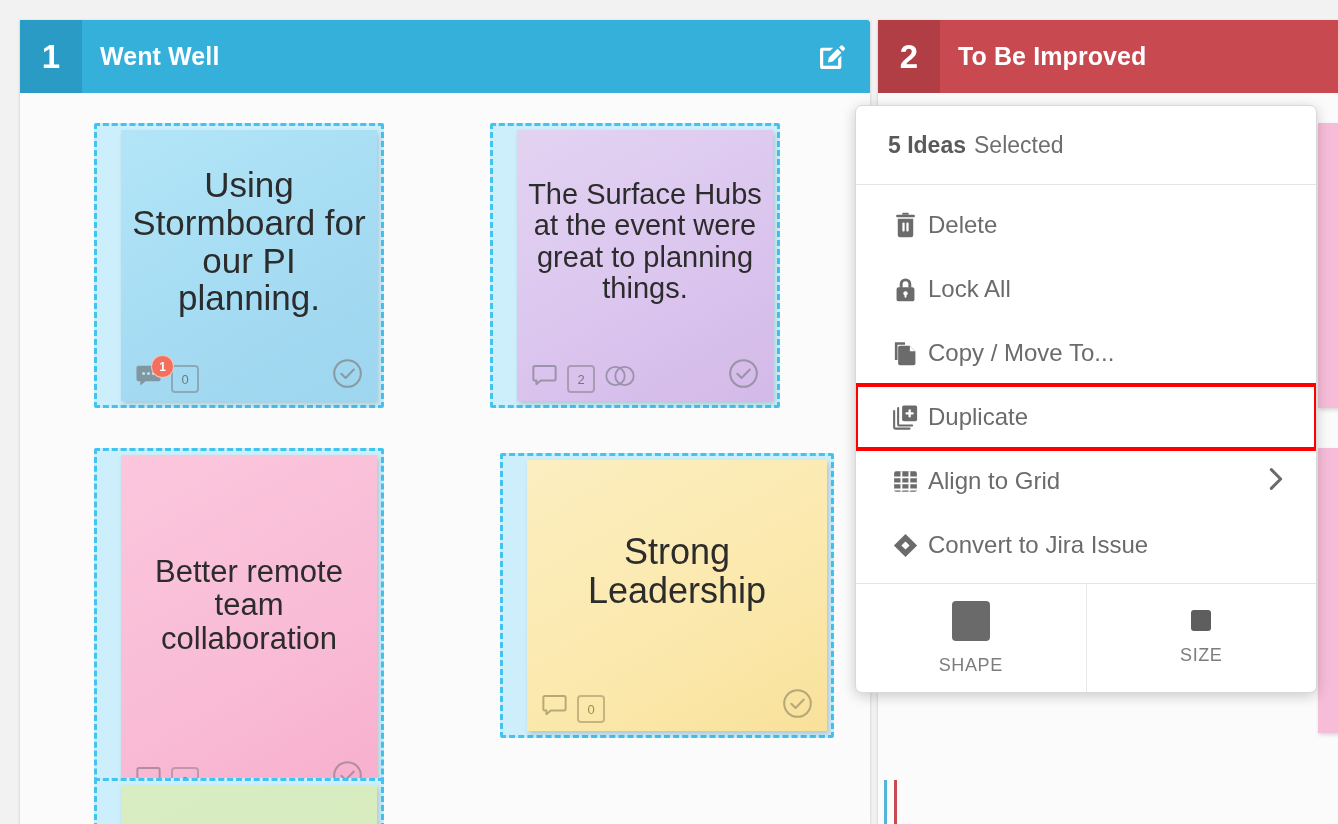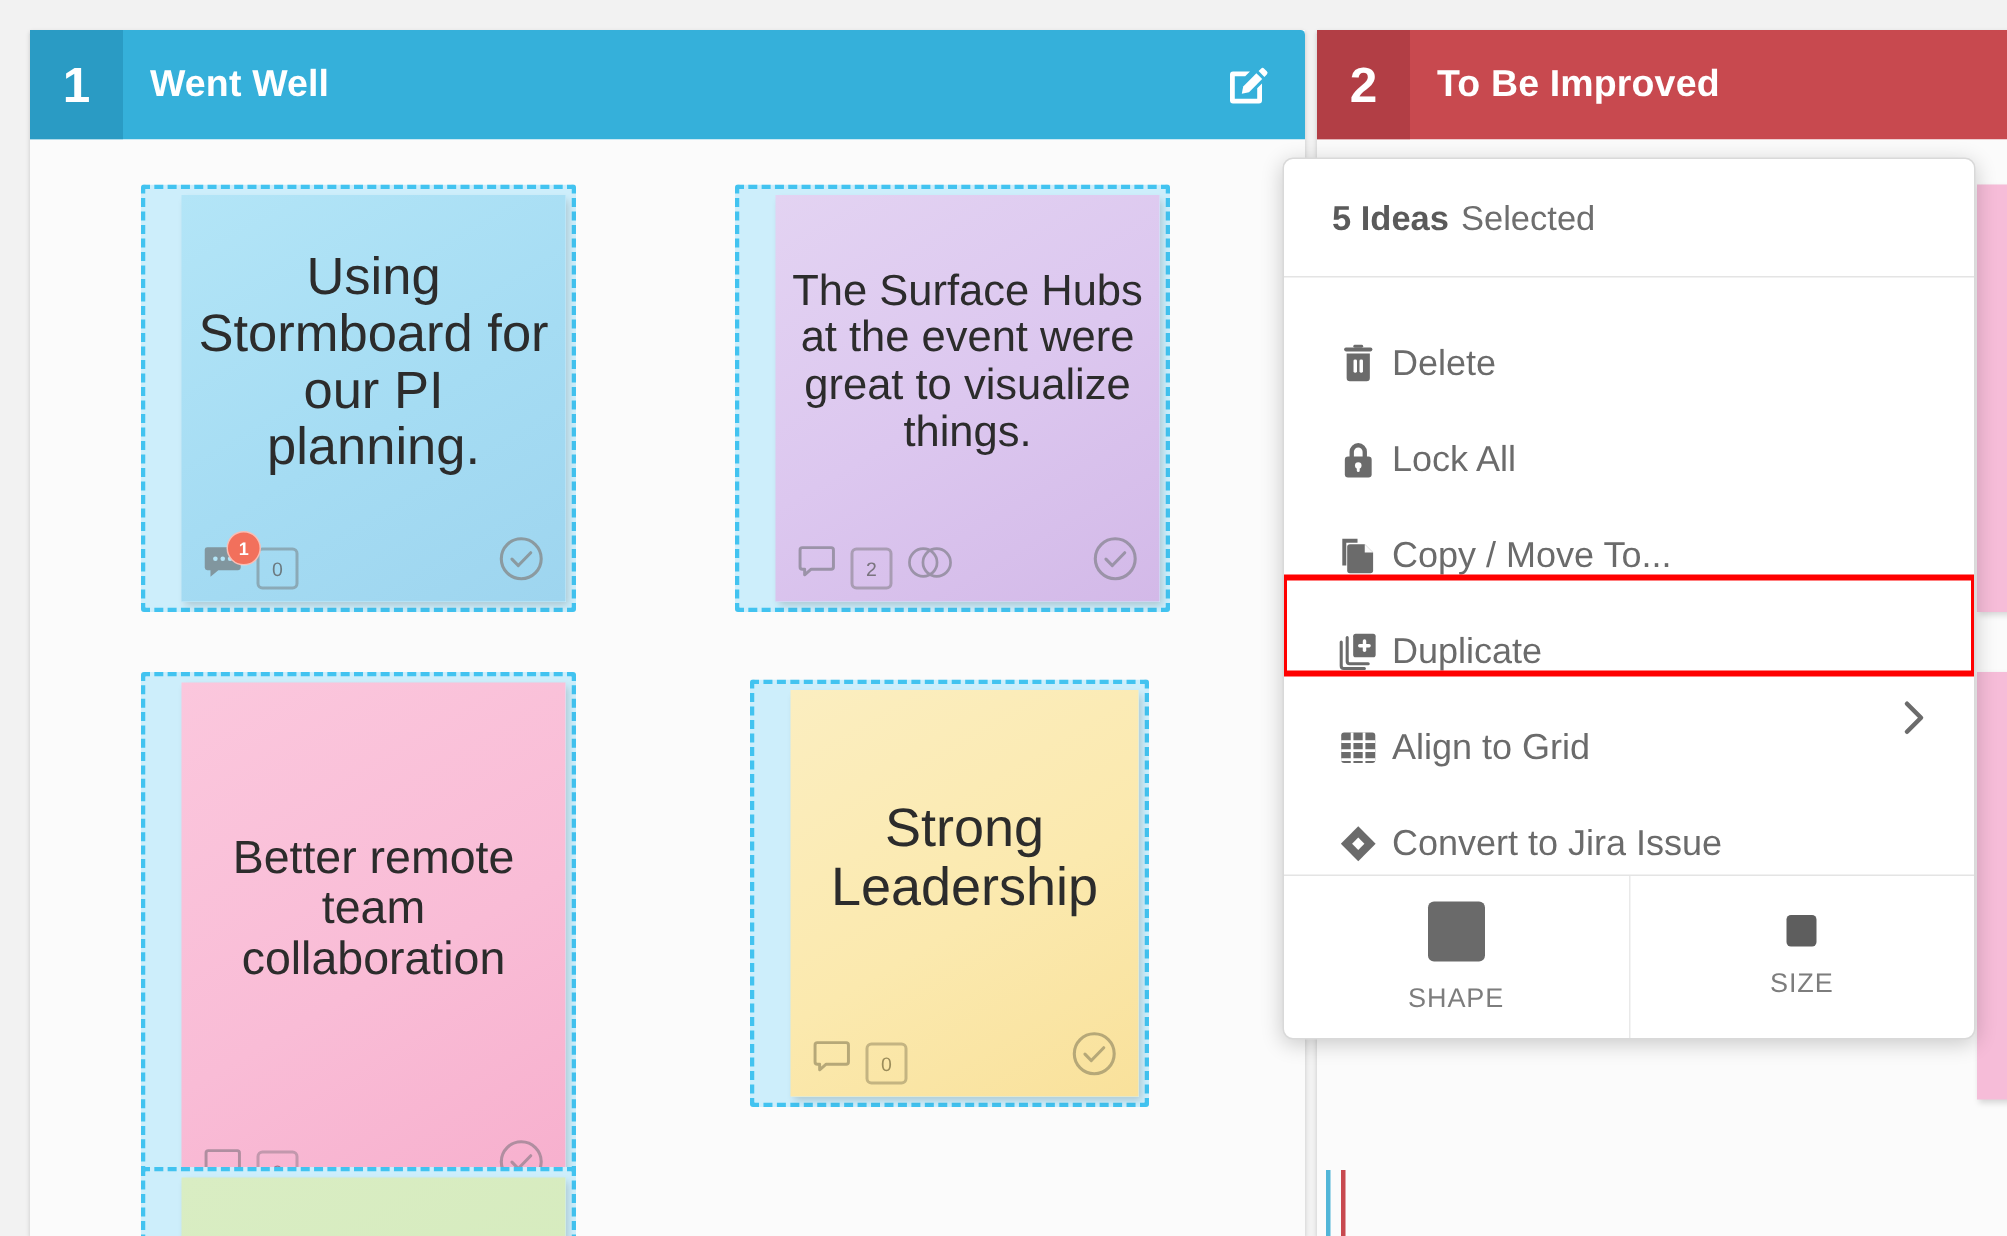--- a/index.html
+++ b/index.html
@@ -69,21 +69,21 @@
   .rc-note{position:absolute;background:#f6bcd8;box-shadow:1px 2px 4px rgba(0,0,0,.15);}
 
   
   .ctx{position:absolute;left:855px;top:105px;width:460px;background:#ffffff;
        border:1px solid #d9d9d9;border-radius:7px;
        box-shadow:0 3px 14px rgba(0,0,0,.20);overflow:hidden;}
   .ctx-head{height:78px;display:flex;align-items:center;padding:0 32px;
             border-bottom:1px solid #e4e4e4;font-size:23px;color:#6e6e6e;}
   .ctx-head b{color:#5a5a5a;font-weight:bold;margin-right:8px;}
   .ctx-list{padding:8px 0 6px;}
-  .ctx-item{height:64px;display:flex;align-items:flex-end;padding:0 26px;
+  .ctx-item{height:64px;display:flex;align-items:center;padding:0 26px;
             position:relative;cursor:pointer;}
   .ctx-ico{width:46px;min-width:46px;display:flex;align-items:center;justify-content:center;}
   .ctx-label{font-size:24px;color:#6b6b6b;white-space:nowrap;}
   .ctx-chev{position:absolute;right:30px;top:50%;transform:translateY(-50%);}
   .ctx-item.highlight{outline:4px solid #ff0000;outline-offset:-2px;z-index:5;background:#fff;}
 
   .ctx-foot{display:flex;border-top:1px solid #e4e4e4;height:108px;}
   .foot-cell{flex:1;display:flex;flex-direction:column;align-items:center;
              justify-content:center;gap:14px;cursor:pointer;}
   .foot-cell + .foot-cell{border-left:1px solid #e9e9e9;}
@@ -138,21 +138,21 @@
                 <path d="M7.2 12.2l3.3 3.3 6.4-6.6" fill="none" stroke="#8b9aa0" stroke-width="1.6" stroke-linecap="round" stroke-linejoin="round"></path>
               </svg>
             </div>
           </div>
         </div>
       </div>
 
       <div class="note-wrap" style="left:470px;top:30px;width:290px;height:285px;">
         <div class="note-sel"></div>
         <div class="note note-purple">
-          <div class="note-text" style="font-size:29px;">The Surface Hubs at the event were great to visualize things.</div>
+          <div class="note-text" style="font-size:29px;">The Surface Hubs at the event were great to planning things.</div>
           <div class="note-foot">
             <div class="foot-left">
               <div>
                 <svg width="27" height="24" viewBox="0 0 24 22">
                   <path d="M1.8 2.4A1.4 1.4 0 0 1 3.2 1h17.6a1.4 1.4 0 0 1 1.4 1.4v10.4a1.4 1.4 0 0 1-1.4 1.4H8.6l-4 3.4v-3.4H3.2a1.4 1.4 0 0 1-1.4-1.4z" fill="none" stroke="#9b93a8" stroke-width="1.8" stroke-linejoin="round"></path>
                 </svg>
               </div>
               <div class="vote-box">2</div>
               <div>
                 <svg width="32" height="26" viewBox="0 0 32 26">
@@ -187,21 +187,21 @@
             <div class="foot-right">
               <svg width="31" height="31" viewBox="0 0 24 24">
                 <circle cx="12" cy="12" r="10.3" fill="none" stroke="#b08ea0" stroke-width="1.6"></circle>
                 <path d="M7.2 12.2l3.3 3.3 6.4-6.6" fill="none" stroke="#b08ea0" stroke-width="1.6" stroke-linecap="round" stroke-linejoin="round"></path>
               </svg>
             </div>
           </div>
         </div>
       </div>
 
-      <div class="note-wrap" style="left:480px;top:360px;width:266px;height:285px;">
+      <div class="note-wrap" style="left:480px;top:360px;width:334px;height:285px;">
         <div class="note-sel"></div>
         <div class="note note-yellow">
           <div class="note-text" style="font-size:36px;">Strong Leadership</div>
           <div class="note-foot">
             <div class="foot-left">
               <div>
                 <svg width="27" height="24" viewBox="0 0 24 22">
                   <path d="M1.8 2.4A1.4 1.4 0 0 1 3.2 1h17.6a1.4 1.4 0 0 1 1.4 1.4v10.4a1.4 1.4 0 0 1-1.4 1.4H8.6l-4 3.4v-3.4H3.2a1.4 1.4 0 0 1-1.4-1.4z" fill="none" stroke="#b6a878" stroke-width="1.8" stroke-linejoin="round"></path>
                 </svg>
               </div>

